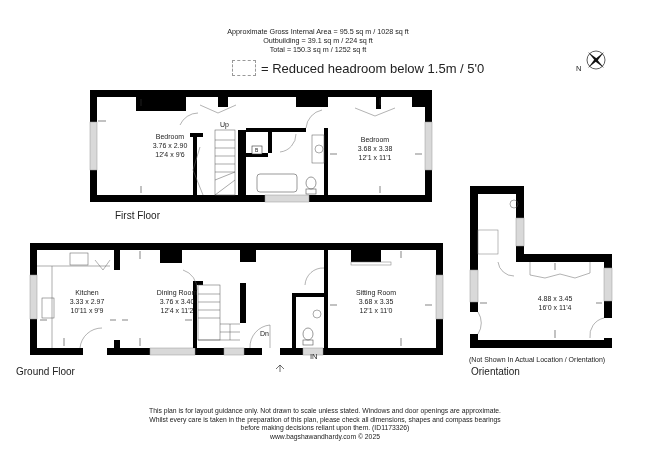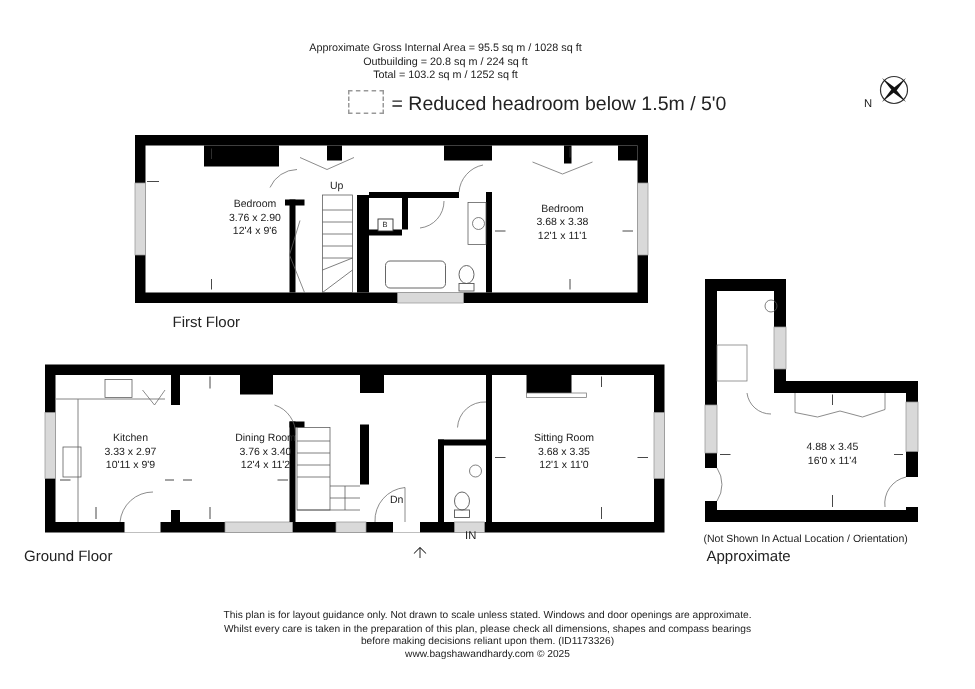--- a/index.html
+++ b/index.html
@@ -1,34 +1,34 @@
 <!DOCTYPE html>
 <html><head>
 <meta charset="utf-8">
 <style>
   html, body { margin:0; padding:0; background:#ffffff; }
   body { width:650px; height:459px; position:relative; overflow:hidden; font-family:"Liberation Sans", sans-serif; color:#222; }
-  .hdr { position:absolute; left:0; width:594px; text-align:center; font-size:7.2px; line-height:9px; color:#222; }
+  .hdr { position:absolute; left:0; width:594px; text-align:center; font-size:7.2px; line-height:9px; color:#222;padding-left:21px; }
   .legend { position:absolute; left:232px; top:60px; display:flex; align-items:center; font-size:13px; }
   .legend .box { width:22px; height:14px; border:1px dashed #999; margin-right:5px; }
   .compass { position:absolute; left:576px; top:47px; width:50px; height:36px; }
   .compass .n { position:absolute; left:0; top:17px; font-size:7.5px; }
   svg.plan { position:absolute; left:0; top:0; }
   .room-label { position:absolute; text-align:center; font-size:7px; line-height:9px; color:#222; }
   .floor-title { position:absolute; font-weight:normal; font-size:10px; color:#222; }
   .note { position:absolute; font-size:7px; color:#222; }
   .footer { position:absolute; left:0; width:650px; top:407px; text-align:center; font-size:6.8px; line-height:8.6px; }
   .mark { position:absolute; font-size:7px; color:#222; }
 </style>
 </head>
 <body>
 
 <div class="hdr" style="top:27px;">Approximate Gross Internal Area = 95.5 sq m / 1028 sq ft</div>
-<div class="hdr" style="top:36px;">Outbuilding = 20.8 sq m / 224 sq ft</div>
-<div class="hdr" style="top:45px;">Total = 103.2 sq m / 1252 sq ft</div>
+<div class="hdr" style="top:36px;">Outbuilding = 39.1 sq m / 224 sq ft</div>
+<div class="hdr" style="top:45px;">Total = 150.3 sq m / 1252 sq ft</div>
 
 <div class="legend">
   <div class="box"></div>
   <span>= Reduced headroom below 1.5m / 5'0</span>
 </div>
 
 <div class="compass">
   <svg width="50" height="36">
     <circle cx="20" cy="13" r="9" fill="none" stroke="#333" stroke-width="0.8"></circle>
     <polygon points="12,5 20,11 28,21 20,15" fill="#111"></polygon>
@@ -235,20 +235,20 @@
 </div>
 <span class="mark" style="left:260px; top:330px;">Dn</span>
 <span class="mark" style="left:274px; top:352px; font-size:7.5px;margin-left:36px;">IN</span>
 <div class="floor-title" style="left:16px; top:366px;">Ground Floor</div>
 
 <div class="room-label" style="left:515px; top:294px; width:80px;">
   <div>4.88 x 3.45</div>
   <div>16'0 x 11'4</div>
 </div>
 <div class="note" style="left:469px; top:356px;">(Not Shown In Actual Location / Orientation)</div>
-<div class="floor-title" style="left:471px; top:366px;">Approximate</div>
+<div class="floor-title" style="left:471px; top:366px;">Orientation</div>
 
 <div class="footer">
   <div>This plan is for layout guidance only. Not drawn to scale unless stated. Windows and door openings are approximate.</div>
   <div>Whilst every care is taken in the preparation of this plan, please check all dimensions, shapes and compass bearings</div>
   <div>before making decisions reliant upon them. (ID1173326)</div>
   <div>www.bagshawandhardy.com © 2025</div>
 </div>
 
 </body></html>

